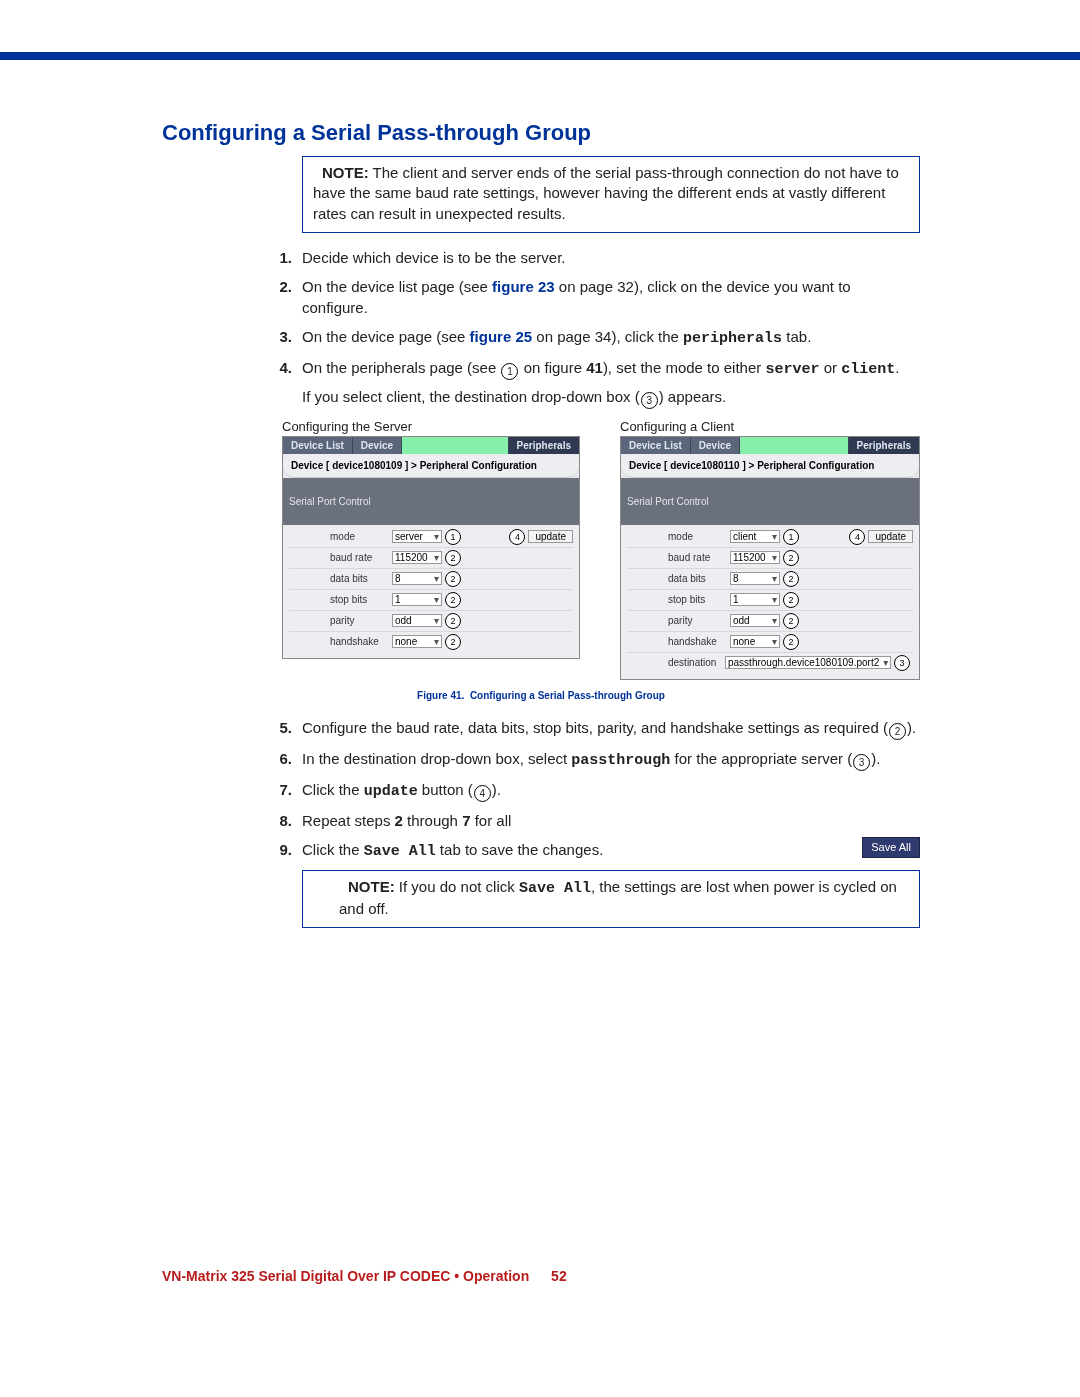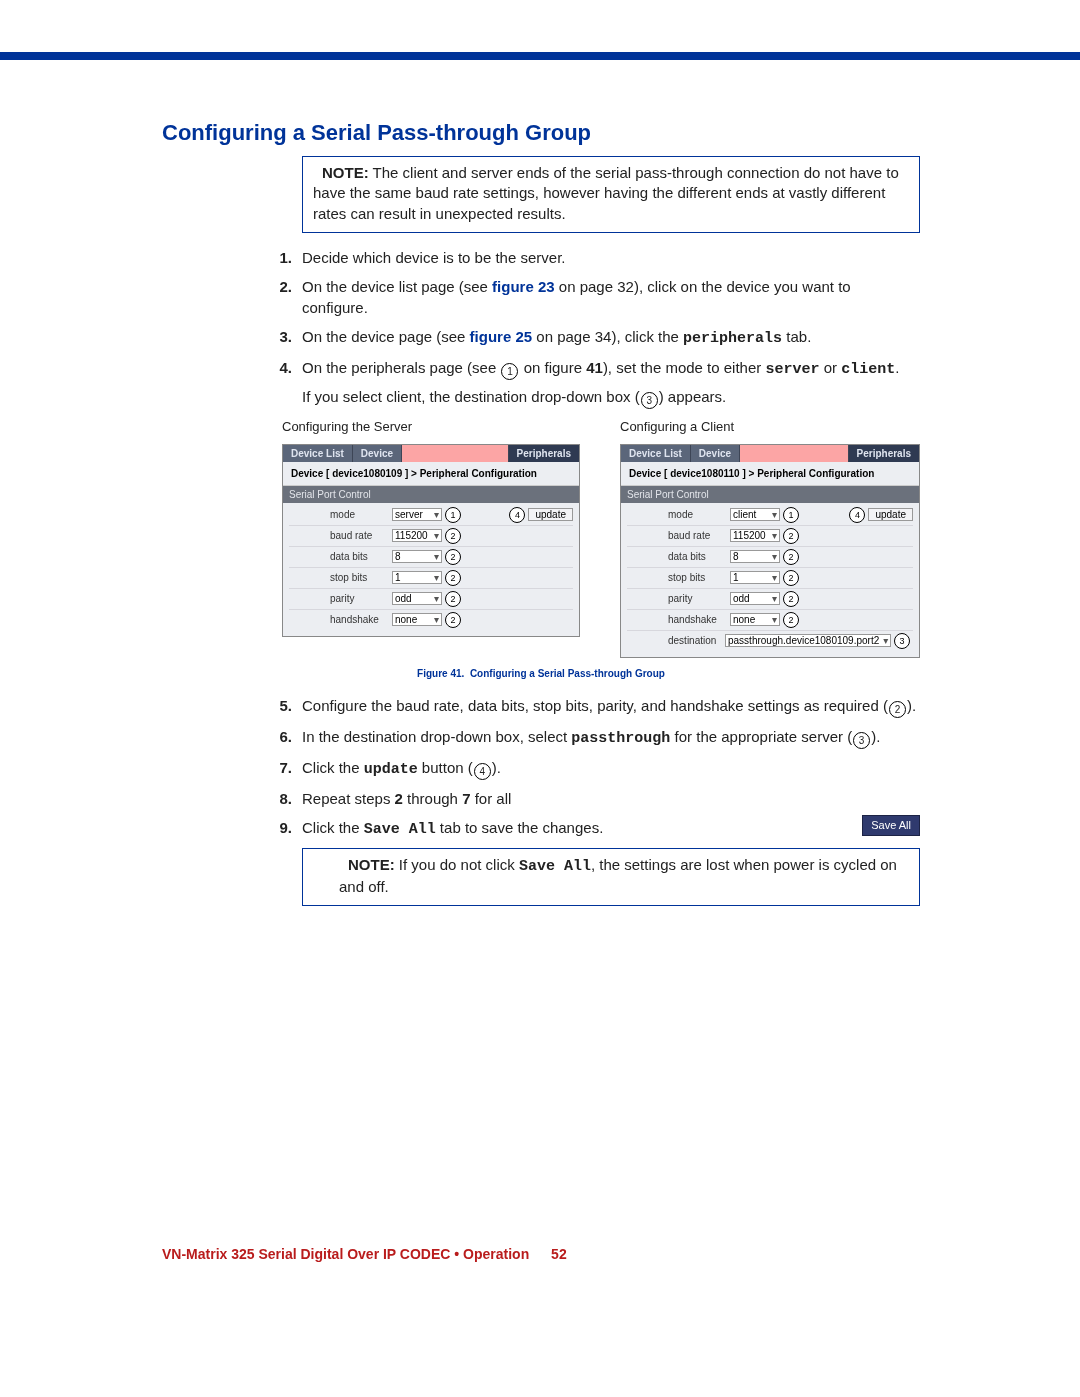--- a/index.html
+++ b/index.html
@@ -74,55 +74,56 @@
   .shot-row {
     display: flex;
     gap: 40px;
     margin: 10px 0 10px 120px;
   }
   .shot-col {
     width: 300px;
   }
   .shot-caption-top {
     font-size: 13px;
-    margin-bottom: 10px;
+    margin-bottom: 2px;
   }
   .ui-window {
     border: 1px solid #888;
     background: #e9e9ed;
     font-size: 10px;
     color: #000;
   }
   .ui-tabs {
     display: flex;
-    background: #fca5a5;
+    background: #86efac;
     color: #dfe4ef;
     font-weight: bold;
   }
   .ui-tab {
     padding: 3px 8px;
     border-right: 1px solid #3d4556;
     background: #5b667a;
   }
   .ui-tab.right {
     margin-left: auto;
     background: #2f3a52;
     border-left: 1px solid #3d4556;
     border-right: none;
   }
   .ui-breadcrumb {
     padding: 6px 8px;
     font-weight: bold;
     background: #eceef2;
     border-bottom: 1px solid #ccc;
+    border-radius: 12px;
   }
   .ui-section-header {
     background: #6b717c;
     color: #e2e4ea;
-    padding: 3px 6px;
+    padding: 18px 6px;
     font-size: 10px;
   }
   .ui-form {
     padding: 2px 6px 6px 6px;
     background: #eceef2;
   }
   .ui-form-row {
     display: flex;
     align-items: center;
     padding: 2px 0;

